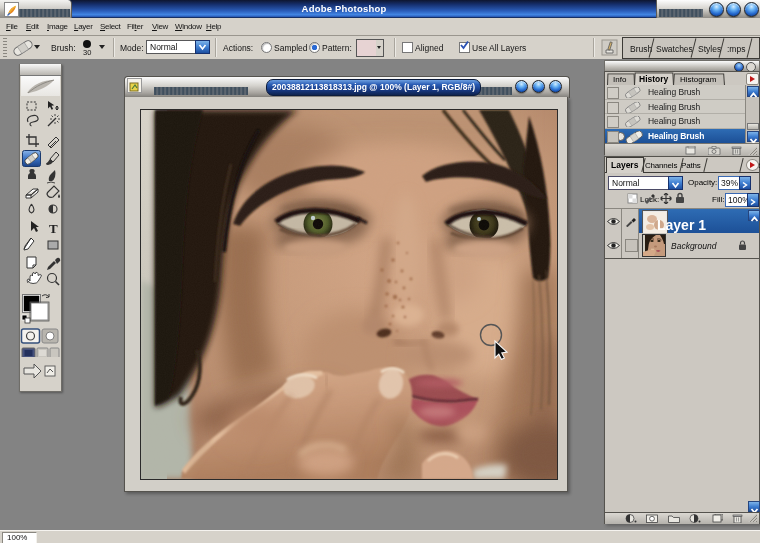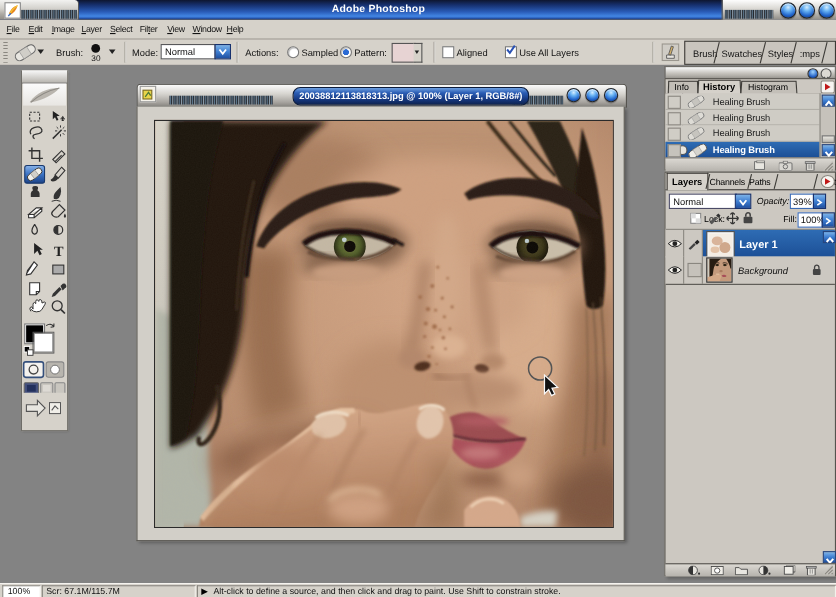--- a/index.html
+++ b/index.html
@@ -547,21 +547,21 @@
         <div class="abs" style="left:136px;top:1px;width:1px;height:14px;background:#3c3a36;transform:rotate(14deg);"></div>
         <div class="redbtn" style="left:141px;top:2px;border-radius:50%;"></div>
       </div>
 
       <div class="ddbox" style="left:3px;top:19px;width:60px;height:12px;border-color:#4a4a66;">
           <span style="position:absolute;left:3px;top:1px;">Normal</span>
         </div>
       <div class="bluearrow" style="left:63px;top:19px;width:13px;height:12px;"><svg width="13" height="12">
             <path d="M3.5 4 L6.5 8 L9.5 4" stroke="#fff" stroke-width="1.6" fill="none"></path>
           </svg></div>
-      <span class="abs" style="left:83px;top:21px;font-size:8px;font-style:italic;">Opacity:</span>
+      <span class="abs" style="left:83px;top:21px;font-size:8px;">Opacity:</span>
       <div class="ddbox" style="left:113px;top:19px;width:20px;height:12px;border-color:#3a6ab4;">
           <span style="position:absolute;left:2px;top:1px;">39%</span>
         </div>
       <div class="bluearrow" style="left:134px;top:19px;width:10px;height:12px;"><svg width="10" height="12">
             <path d="M3 3.5 L6.5 6 L3 8.5" stroke="#fff" stroke-width="1.5" fill="none"></path>
           </svg></div>
       <span class="abs" style="left:3px;top:38px;font-size:8px;margin-left:32px;">Lock:</span>
       <svg class="abs" style="left:22px;top:36px;" width="11" height="11">
           <rect x="1" y="1" width="9" height="9" fill="#fff" stroke="#888"></rect>
           <rect x="1" y="1" width="4.5" height="4.5" fill="#ddd"></rect>
@@ -600,21 +600,21 @@
             <path d="M6.5 4.5 L9 2 L11 4 L8.5 6.5 Z" fill="#222"></path>
           </svg>
         <div class="abs" style="left:38px;top:2px;width:22px;height:21px;background:#fff;border:1px solid #e8e8e8;outline:1px solid #555;">
           <svg width="22" height="21">
               <rect width="22" height="21" fill="#f4ede4"></rect>
               <ellipse cx="8" cy="7" rx="5" ry="4" fill="#d9b49a"></ellipse>
               <ellipse cx="15" cy="13" rx="5" ry="5" fill="#cfa88c"></ellipse>
               <ellipse cx="6" cy="15" rx="4" ry="3" fill="#e3c3a8"></ellipse>
             </svg>
         </div>
-        <span class="abs" style="left:67px;top:8px;font-size:10px;font-weight:bold;color:#fff;">Layer 1</span>
+        <span class="abs" style="left:52px;top:8px;font-size:14px;font-weight:bold;color:#fff;">Layer 1</span>
         <div class="sbarrow" style="left:143px;top:1px;"><svg width="11" height="11">
               <path d="M2.5 7 L5.5 3.5 L8.5 7" stroke="#fff" stroke-width="1.8" fill="none"></path>
             </svg></div>
       </div>
       <div class="abs" style="left:0;top:76px;width:154px;height:25px;background:#ccc8c1;border-bottom:1px solid #55534e;">
         <div class="abs" style="left:16px;top:0;width:1px;height:25px;background:#8a8780;"></div>
         <div class="abs" style="left:33px;top:0;width:1px;height:25px;background:#8a8780;"></div>
         <svg class="abs" style="left:2px;top:8px;" width="13" height="9">
             <path d="M.5 4.5 Q6.5 -1.5 12.5 4.5 Q6.5 10.5 .5 4.5 Z" fill="#f4f2ec" stroke="#222" stroke-width=".9"></path>
             <circle cx="6.5" cy="4.5" r="2.2" fill="#222"></circle>
@@ -682,20 +682,13 @@
           </svg>
       </div>
     </div>
   </div>
 </div>
 
 <div id="statusbar" class="abs">
   <div class="sunk" style="left:2px;top:1px;width:33px;height:10px;background:#fff;">
       <span style="position:absolute;left:4px;top:0px;">100%</span>
     </div>
-  <div class="sunk" style="left:38px;top:1px;width:138px;height:10px;">
-      <span style="position:absolute;left:3px;top:0px;">Scr: 67.1M/115.7M</span>
-    </div>
-  <div class="sunk" style="left:179px;top:1px;width:579px;height:10px;">
-    <div style="position:absolute;left:3px;top:1.5px;border-left:6px solid #000;border-top:3.5px solid transparent;border-bottom:3.5px solid transparent;"></div>
-    <span style="position:absolute;left:14px;top:0px;">Alt-click to define a source, and then click and drag to paint. Use Shift to constrain stroke.</span>
-  </div>
 </div>
 
 </body></html>

